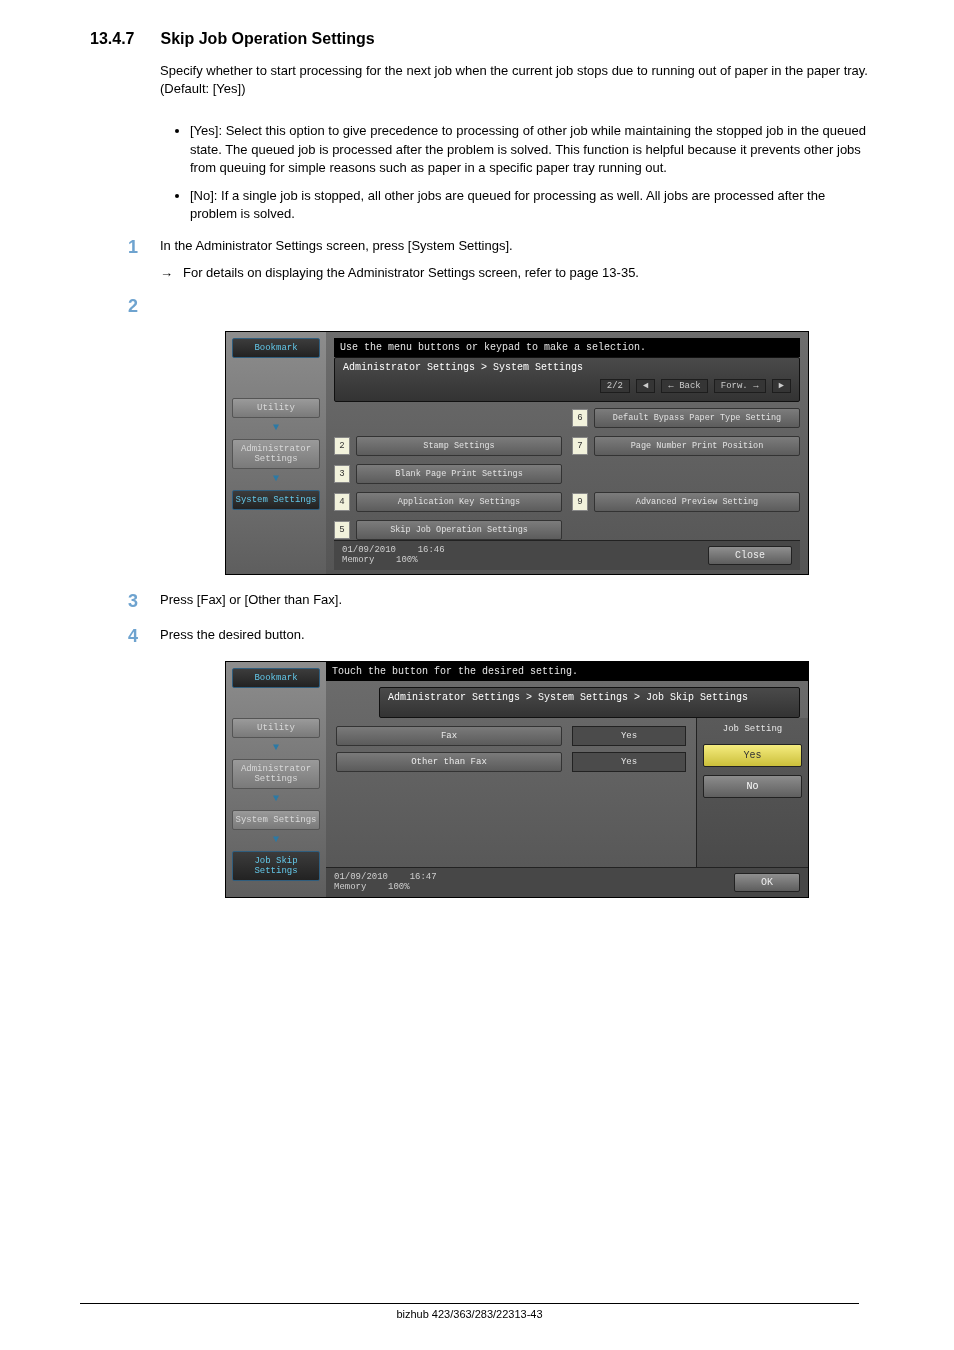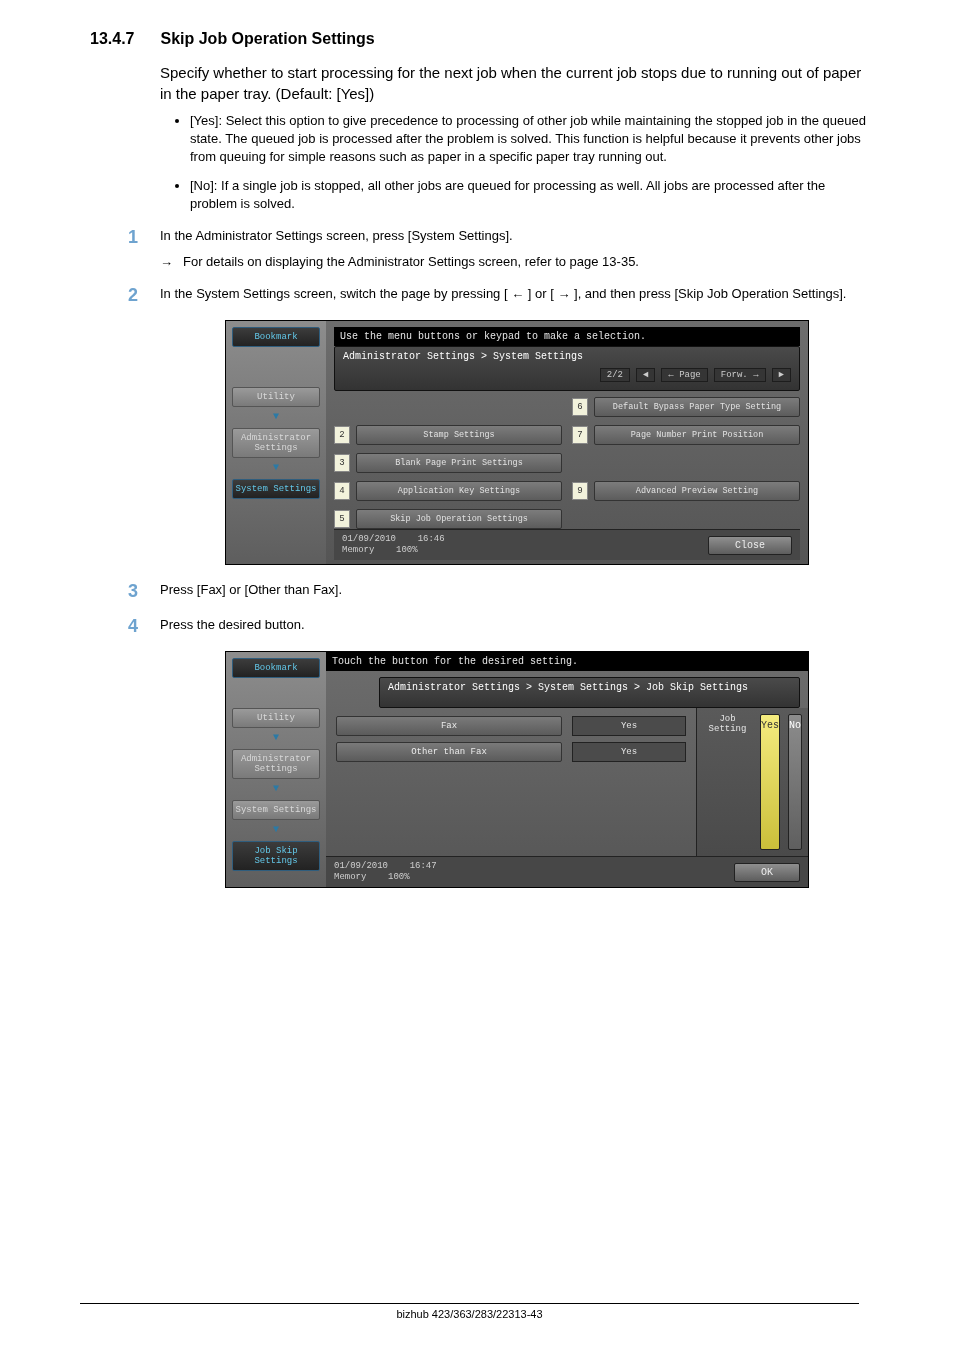--- a/index.html
+++ b/index.html
@@ -36,21 +36,21 @@
       font-style: italic;
       padding: 3px 10px 3px 30px;
       border-radius: 2px;
     }
     
     .h2-row { display: flex; gap: 26px; margin-bottom: 14px; }
     .h2-row .num { font-size: 16px; font-weight: bold; }
     .h2-row .title { font-size: 16px; font-weight: bold; }
     
     .body-indent { margin-left: 70px; }
-    .para { font-size: 15px; line-height: 1.4; margin-bottom: 8px; }
+    .para { font-size: 13px; line-height: 1.4; margin-bottom: 24px; }
     ul.bullets { list-style: disc; margin-left: 30px; margin-bottom: 14px; }
     ul.bullets li { font-size: 13px; line-height: 1.4; margin-bottom: 10px; }
     ol.steps { list-style: none; margin: 0; padding: 0; }
     ol.steps > li { display: flex; gap: 22px; margin-bottom: 14px; align-items: flex-start; }
     .step-num { color: #6ea3cf; font-size: 18px; font-weight: bold; min-width: 20px; text-align: right; margin-left:-42px; }
     .step-text { font-size: 13px; line-height: 1.4; flex: 1; }
     .sub-arrow { display: flex; gap: 10px; margin-top: 8px; }
     .sub-arrow .arrow { font-weight: bold; }
     
     .panel-wrap { display: flex; justify-content: center; margin: 8px 0 16px; }
@@ -160,21 +160,21 @@
     .kv-btn.wide { flex:2; }
     .kv-val {
       flex:1; background:#4b4b4b; border:1px solid #222;
       text-align:center; padding:4px 0; color:#e5e5e5; font-size:9px;
     }
     .right-pane {
       width:112px;
       background: linear-gradient(#5a5a5a,#4a4a4a);
       border-left:1px solid #222;
       padding:6px;
-      display:flex; flex-direction:row; gap:8px;
+      display:flex; flex-direction:column; gap:8px;
     }
     .rp-label { color:#e5e5e5; font-size:9px; text-align:center; margin-bottom:2px; }
     .rp-btn {
       background: linear-gradient(#8c8c8c,#5f5f5f);
       border:1px solid #222;
       padding:5px 0; text-align:center;
       color:#fff; font-size:10px;
       border-radius:2px;
     }
     .rp-btn.sel { background: linear-gradient(#f5ec7f,#cbbf3a); color:#333; }
@@ -216,21 +216,20 @@
           <span>In the Administrator Settings screen, press [System Settings].</span>
           <div class="sub-arrow">
             <span class="arrow">→</span>
             <span>For details on displaying the Administrator Settings screen, refer to page 13-35.</span>
           </div>
         </div>
       </li>
 
       <li>
         <div class="step-num">2</div>
-        <div class="step-text">In the System Settings screen, switch the page by pressing [ ← ] or [ → ], and then press [Skip Job Operation Settings].</div>
       </li>
     </ol>
 
     <div class="panel-wrap">
       <div class="panel">
         <div class="panel-body">
           <div class="sidebar">
             <div class="sb-btn">Bookmark</div>
             <div style="height:30px"></div>
             <div class="sb-btn light">Utility</div>
@@ -239,21 +238,21 @@
             <div class="sb-arrow">▼</div>
             <div class="sb-btn">System Settings</div>
           </div>
           <div class="main-area">
             <div class="topbar">Use the menu buttons or keypad to make a selection.</div>
             <div class="crumb-box">
               <div class="crumb-title">Administrator Settings &gt; System Settings</div>
               <div class="crumb-pager">
                 <span class="pager-bit">2/2</span>
                 <span class="pager-bit">◄</span>
-                <span class="pager-bit">← <span>Page</span></span>
+                <span class="pager-bit">← <span>Back</span></span>
                 <span class="pager-bit"><span>Forw.</span> →</span>
                 <span class="pager-bit">►</span>
               </div>
             </div>
             <div class="menu-grid">
               <div class="menu-col">
                 <div class="menu-item" style="visibility:hidden">
                     <div class="mi-num">1</div>
                     <div class="mi-btn">x</div>
                   </div>

